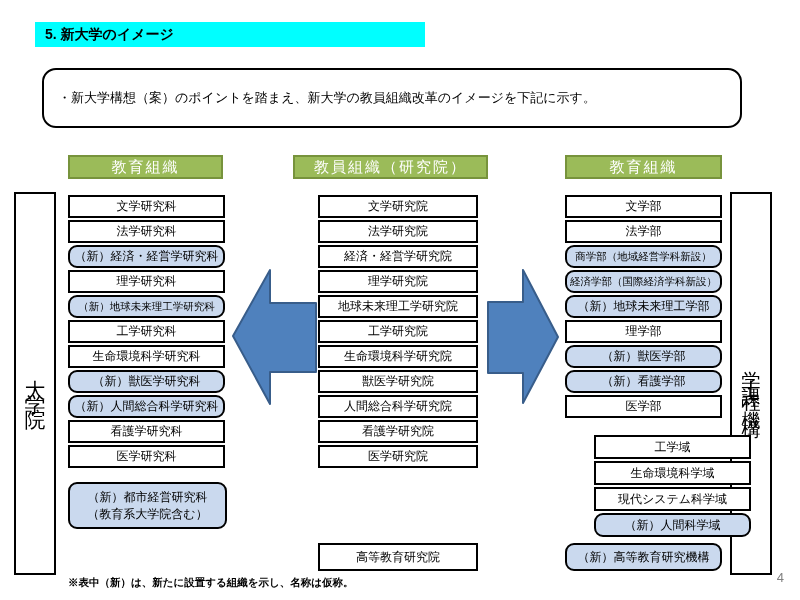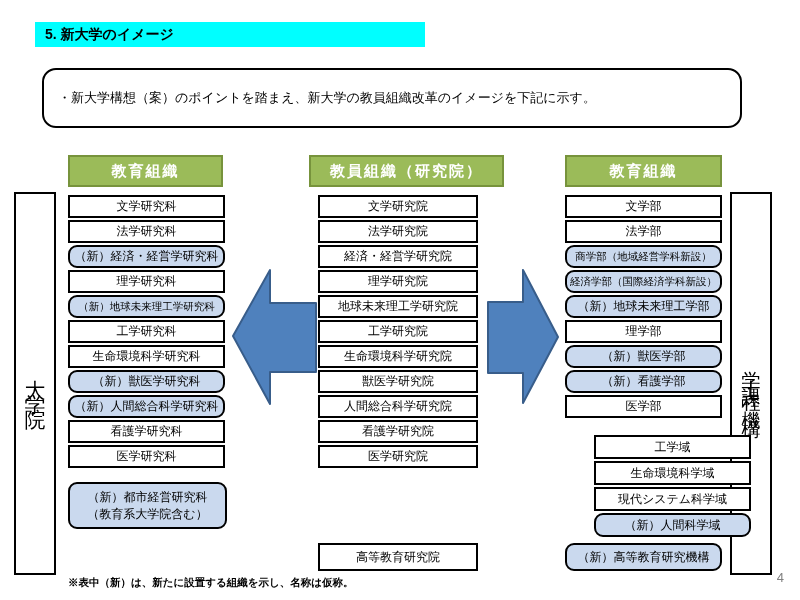--- a/index.html
+++ b/index.html
@@ -14,29 +14,29 @@
     font-size:14px; font-weight:bold; line-height:25px;
     padding-left:10px; box-sizing:border-box; white-space:nowrap;
   }
   .intro-box {
     position:absolute; left:42px; top:68px; width:700px; height:60px;
     border:2px solid #000; border-radius:14px; box-sizing:border-box;
     display:flex; align-items:center; padding:5px 14px;
     font-size:13px; white-space:nowrap;
   }
   .col-header {
-    position:absolute; top:155px; height:32px;
+    position:absolute; top:155px; height:24px;
     background:var(--header-green,#9BBB59);
     border:2px solid var(--header-green-border,#77933C);
-    box-sizing:border-box; color:#fff; font-weight:bold; font-size:15px;
+    box-sizing:border-box; color:#fff; font-weight:normal; font-size:15px;
     display:flex; align-items:center; justify-content:center;
     letter-spacing:2px; white-space:nowrap;
   }
   #hdr-grad   { left:68px;  width:155px; }
-  #hdr-fac    { left:293px; width:195px;margin-left:16px; }
+  #hdr-fac    { left:293px; width:195px; }
   #hdr-ugrad  { left:565px; width:157px; }
 
   .list { position:absolute; display:flex; flex-direction:column; gap:2px; }
   #list-grad   { left:68px;  top:195px; width:157px; }
   #list-fac    { left:318px; top:195px; width:160px; }
   #list-ugrad1 { left:565px; top:195px; width:157px; }
   #list-ugrad2 { left:565px; top:435px; width:157px;margin-left:29px; }
   #list-ugrad2 .row { height:24px; }
 
   .row {

